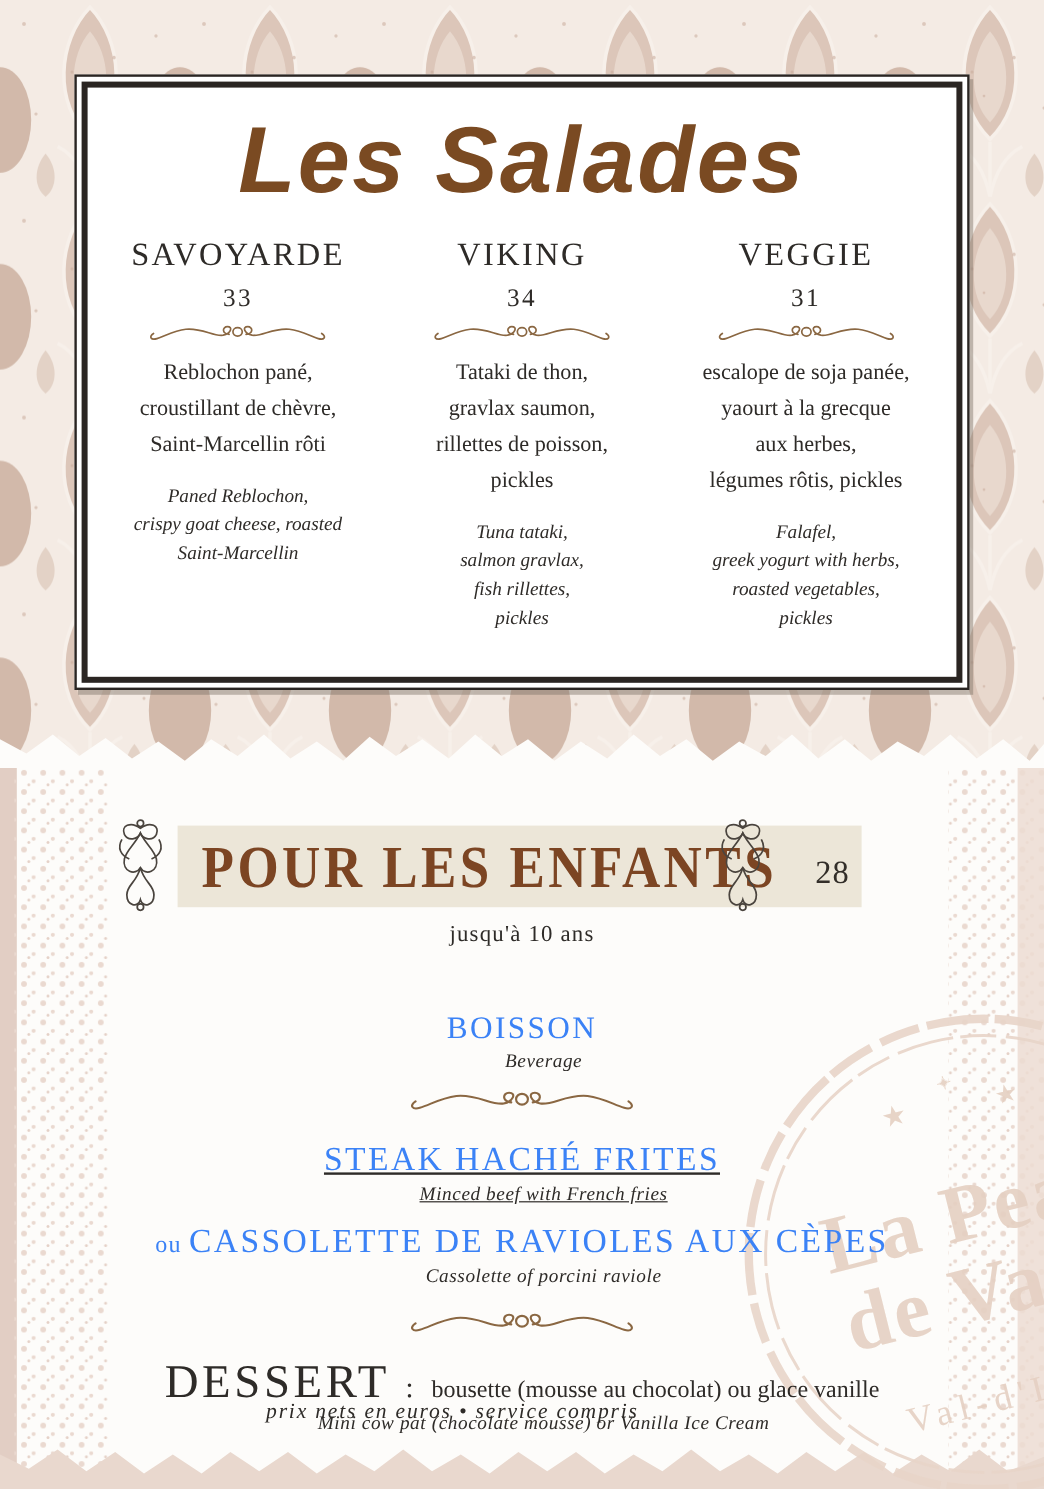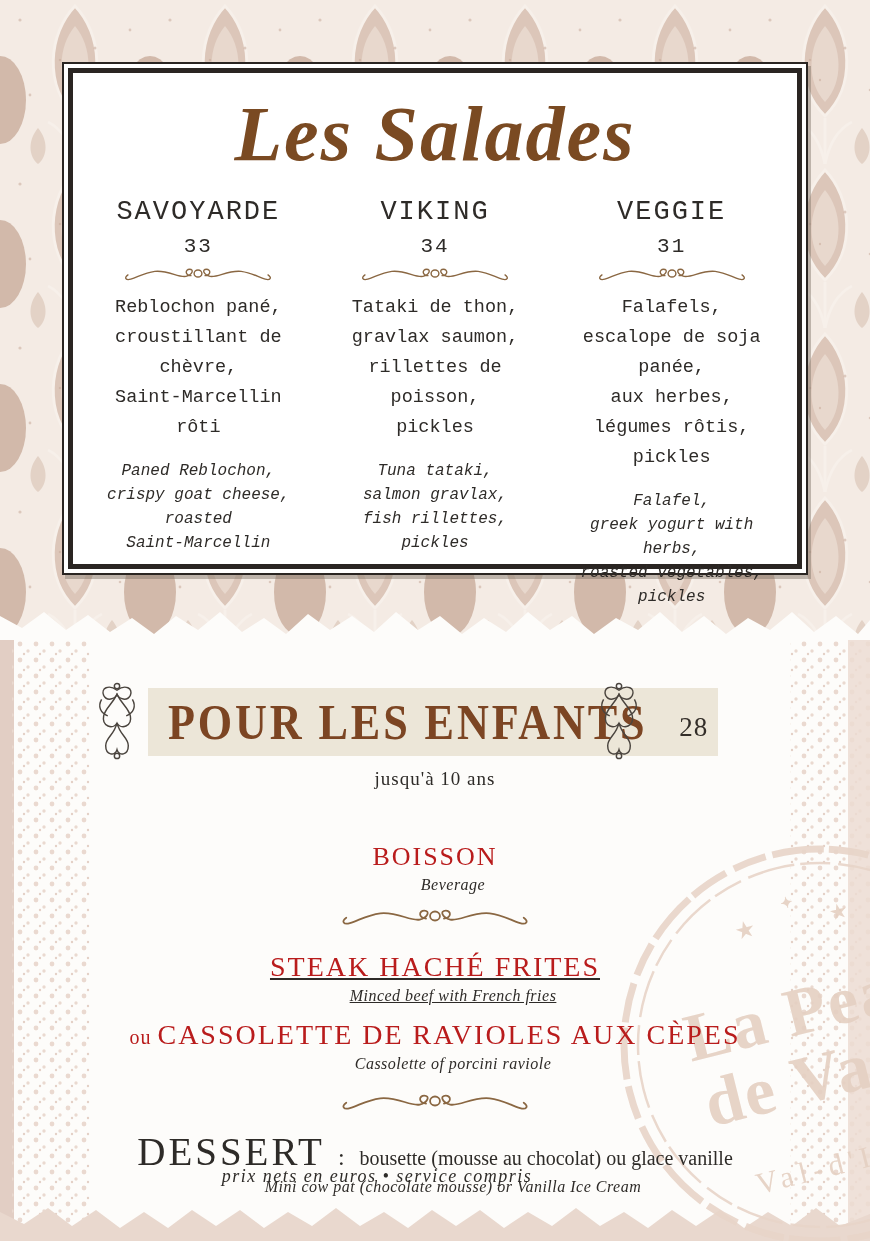--- a/index.html
+++ b/index.html
@@ -28,29 +28,29 @@
   }
   .card-inner{
     border:5px solid #2a2522;
     width:100%;height:100%;
     box-sizing:border-box;
     padding:10px 26px 0;
     text-align:center;
   }
   .script-title{
     margin:6px 0 4px;
-    font-family:Liberation Serif, serif;
+    font-family:Liberation Sans, sans-serif;
     font-style:italic;
     font-weight:bold;
     font-size:78px;
     line-height:1.15;
     color:#7a4a22;
     letter-spacing:2px;
   }
-  .cols{display:flex;gap:38px;margin-top:18px;font-family:Liberation Mono, monospace;}
+  .cols{display:flex;gap:38px;margin-top:18px;}
   .col{flex:1;min-width:0;}
   .col-name{
     font-size:27px;letter-spacing:2px;color:#2e2b28;
   }
   .col-price{font-size:21px;margin-top:8px;letter-spacing:2px;}
   .swirl{display:block;margin:6px auto 10px;}
   .fr{font-size:18.5px;line-height:30px;}
   .en{font-size:16px;line-height:24px;font-style:italic;margin-top:16px;}
   
   .kids{
@@ -72,21 +72,21 @@
     transform-origin:center;
   }
   .band-price{
     font-size:27px;color:#332e29;margin-left:22px;margin-top:10px;letter-spacing:1px;
   }
   .ornament{position:absolute;top:-2px;}
   .ornament.left{left:94px;}
   .ornament.right{right:96px;transform:scaleX(-1);}
   .age-note{margin-top:10px;font-size:19px;letter-spacing:1px;}
   .course{margin-top:0;}
-  .course-name{font-size:26px;letter-spacing:2px;color:#b91c1c;}
+  .course-name{font-size:26px;letter-spacing:2px;color:#3b82f6;}
   .course-name.big{font-size:28px;}
   .ou{font-size:20px;letter-spacing:1px;text-transform:lowercase;margin-right:6px;}
   .translation{font-size:16px;font-style:italic;margin-top:4px;letter-spacing:.5px;padding-left:36px;}
   .mt-boisson{margin-top:52px;}
   .mt-swirl1{margin-top:10px;}
   .mt-steak{margin-top:23px;text-decoration:underline;}
   .mt-casso{margin-top:14px;}
   .mt-swirl2{margin-top:16px;}
   .dessert-line{margin-top:16px;font-size:20px;}
   .dessert-label{font-size:39px;letter-spacing:3px;}
@@ -225,22 +225,22 @@
           </div>
         </div>
 
         <div class="col">
           <div class="col-name">VEGGIE</div>
           <div class="col-price">31</div>
           <svg class="swirl" width="150" height="19" viewBox="0 0 212 26">
               <use href="#swirl"></use>
             </svg>
           <div class="fr">
-            <div>Falafels,</div>
             <div>escalope de soja panée,</div>
+            <div>yaourt à la grecque</div>
             <div>aux herbes,</div>
             <div>légumes rôtis, pickles</div>
           </div>
           <div class="en">
             <div>Falafel,</div>
             <div>greek yogurt with herbs,</div>
             <div>roasted vegetables,</div>
             <div>pickles</div>
           </div>
         </div>

